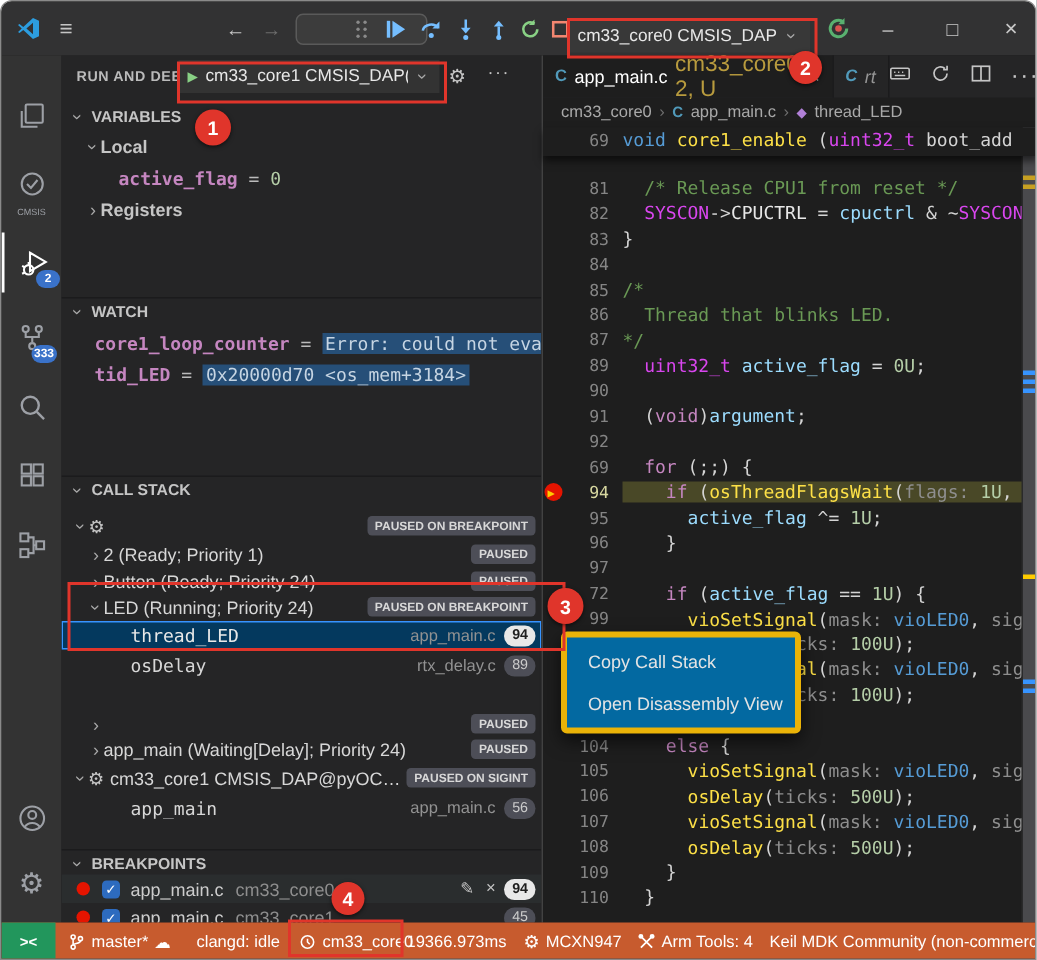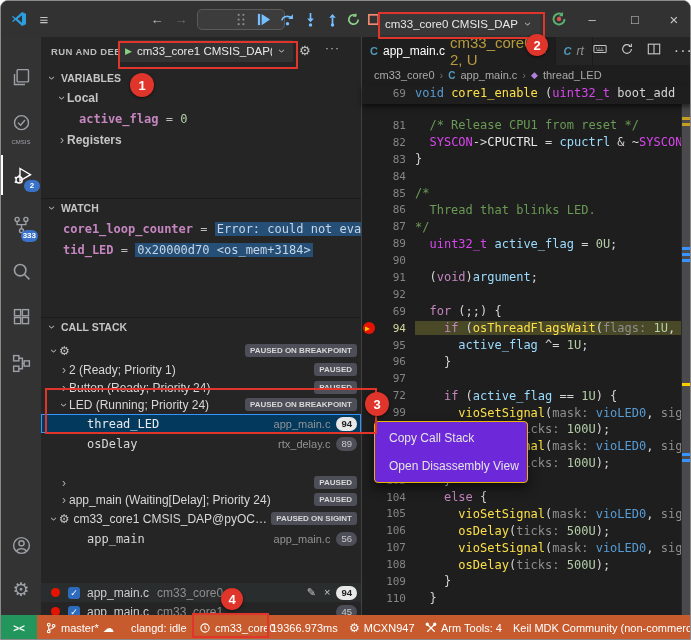--- a/index.html
+++ b/index.html
@@ -77,21 +77,21 @@
   .tk-kw{color:#569cd6}.tk-ctl{color:#c586c0}.tk-ty{color:#d946ef}.tk-fn{color:#fde047}
   .tk-cm{color:#6a9955}.tk-nm{color:#b5cea8}.tk-vr{color:#9cdcfe}.tk-pl{color:#d4d4d4}
   .tk-in{color:#8e8e8e}
   .tk-sq{color:#e8e8e8;text-decoration:underline wavy #3794ff 1px;text-underline-offset:3px;}
   .tk-sqv{color:#9cdcfe;text-decoration:underline wavy #3794ff 1px;text-underline-offset:3px;}
   
   #scrollbar{position:absolute;right:0;top:48px;width:11px;height:530px;background:#2a2a2b;}
   #scroll-thumb{position:absolute;left:1px;top:0;width:9px;height:100%;background:#4a4a4d;}
   .mark{position:absolute;left:1px;width:9px;height:3px;}
   
-  #ctxmenu{position:absolute;left:12px;top:384px;width:152px;background:#6d28d9;border:1px solid #eab308;border-radius:4px;box-shadow:0 5px 12px rgba(0,0,0,.6);z-index:5;padding:4px 0;}
+  #ctxmenu{position:absolute;left:12px;top:384px;width:152px;background:#0369a1;border:4px solid #eab308;border-radius:4px;box-shadow:0 5px 12px rgba(0,0,0,.6);z-index:5;padding:4px 0;}
   .menu-item{height:24px;display:flex;align-items:center;padding-left:14px;font-size:12px;color:#e4e4e4;}
   
   #statusbar{left:0;top:614px;width:100%;height:26px;background:#c75b2e;color:#fff;font-size:11px;}
   #remote{position:absolute;left:0;top:0;width:36px;height:26px;background:#22965c;display:flex;align-items:center;justify-content:center;font-weight:bold;font-size:10px;color:#fff;}
   .st-item{position:absolute;top:0;height:26px;display:flex;align-items:center;gap:4px;white-space:nowrap;}
   .st-item svg{width:12px;height:12px;}
   
   .ann-box{position:absolute;border:2.5px solid #e0352b;z-index:9;pointer-events:none;}
   .ann-circle{position:absolute;background:#e0352b;color:#fff;border-radius:50%;display:flex;align-items:center;justify-content:center;font-weight:bold;font-size:13px;z-index:10;box-shadow:0 1px 3px rgba(0,0,0,.6);}
 </style>
@@ -335,20 +335,24 @@
       <span class="sess-ic">⚙</span>
       <span class="lbl">cm33_core1 CMSIS_DAP@pyOCD …</span>
       <span class="cs-badge">PAUSED ON SIGINT</span>
     </div>
     <div class="cs-row" style="top:492px;padding-left:46px">
       <span class="lbl mono">app_main</span>
       <span class="cs-file">app_main.c</span>
       <span class="ln-badge">56</span>
     </div>
 
+    <div class="sec-hdr" style="top:529px">
+      <span class="chev open">›</span>
+      <span>BREAKPOINTS</span>
+    </div>
     <div class="cs-row" style="top:546px;background:#2a2d2e">
       <span class="bp-dot"></span>
       <span class="bp-check">✓</span>
       <span>app_main.c</span>
       <span class="bp-path">cm33_core0</span>
       <span class="bp-act">
         <span>✎</span>
         <span>×</span>
       </span>
       <span class="ln-badge white">94</span>

